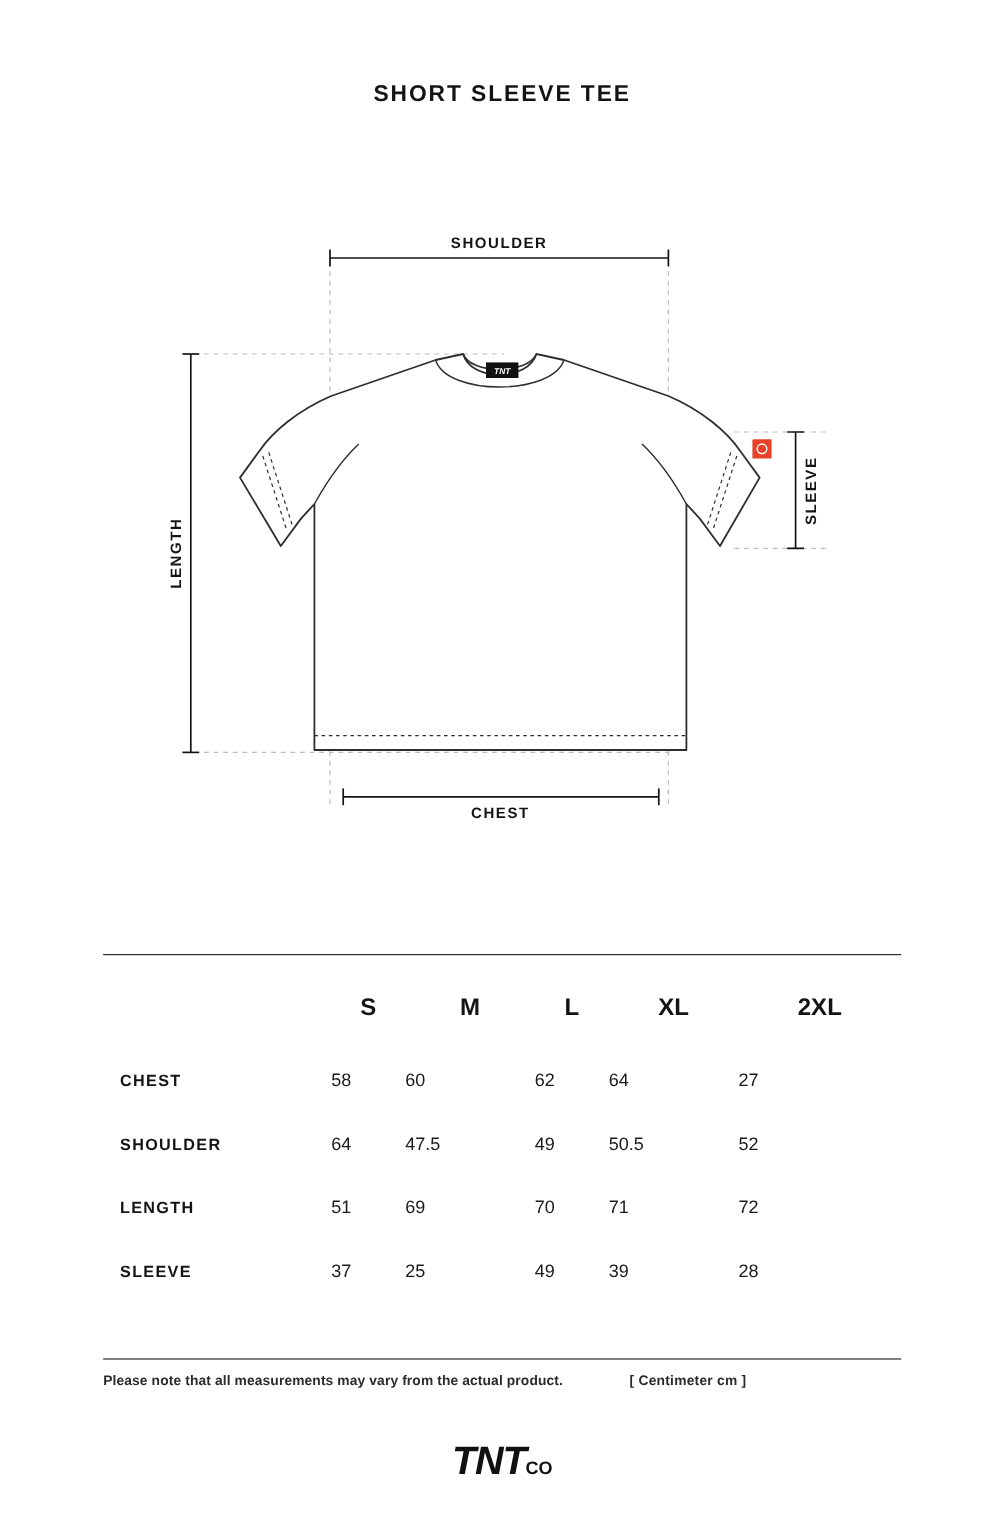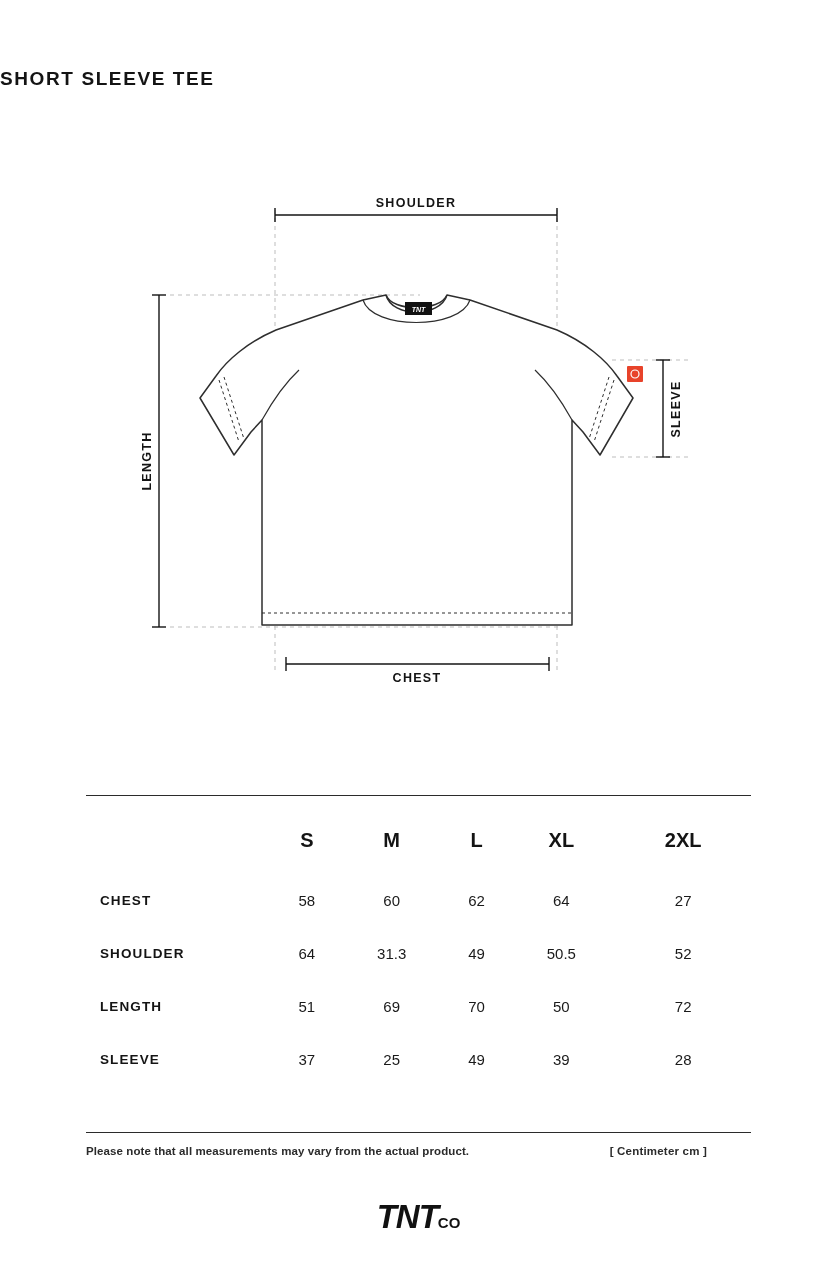--- a/index.html
+++ b/index.html
@@ -21,20 +21,21 @@
     height: 1280px;
     position: relative;
   }
 
   
   .title {
     position: absolute;
     top: 68px;
     left: 0;
     width: 100%;
+    text-align: center;
     font-size: 19px;
     font-weight: bold;
     letter-spacing: 1.6px;
     color: #141414;
   }
 
   
   .diagram {
     position: absolute;
     top: 170px;
@@ -78,21 +79,20 @@
   table.size-table tbody th {
     font-size: 13.5px;
     font-weight: bold;
     letter-spacing: 1.1px;
     text-align: left;
     padding: 18px 0 18px 14px;
     color: #141414;
   }
   table.size-table tbody td {
     font-size: 15px;
-    text-align: center;
     padding: 18px 0;
     color: #1a1a1a;
   }
   .rule-top {
     position: absolute;
     top: 795px;
     left: 86px;
     width: 665px;
     height: 1px;
     background: #2b2b2b;
@@ -104,21 +104,21 @@
     width: 665px;
     height: 1px;
     background: #2b2b2b;
   }
 
   
   .note-row {
     position: absolute;
     top: 1145px;
     left: 86px;
-    width: 621px;
+    width: 536px;
     display: flex;
     justify-content: space-between;
     align-items: baseline;
   }
   .note-left {
     font-size: 11.5px;
     font-weight: bold;
     color: #2b2b2b;
     letter-spacing: 0.1px;
   }
@@ -272,31 +272,31 @@
           <th>CHEST</th>
           <td>58</td>
           <td>60</td>
           <td>62</td>
           <td>64</td>
           <td>27</td>
         </tr>
         <tr>
           <th>SHOULDER</th>
           <td>64</td>
-          <td>31.3</td>
+          <td>47.5</td>
           <td>49</td>
           <td>50.5</td>
           <td>52</td>
         </tr>
         <tr>
           <th>LENGTH</th>
           <td>51</td>
           <td>69</td>
           <td>70</td>
-          <td>50</td>
+          <td>71</td>
           <td>72</td>
         </tr>
         <tr>
           <th>SLEEVE</th>
           <td>37</td>
           <td>25</td>
           <td>49</td>
           <td>39</td>
           <td>28</td>
         </tr>

